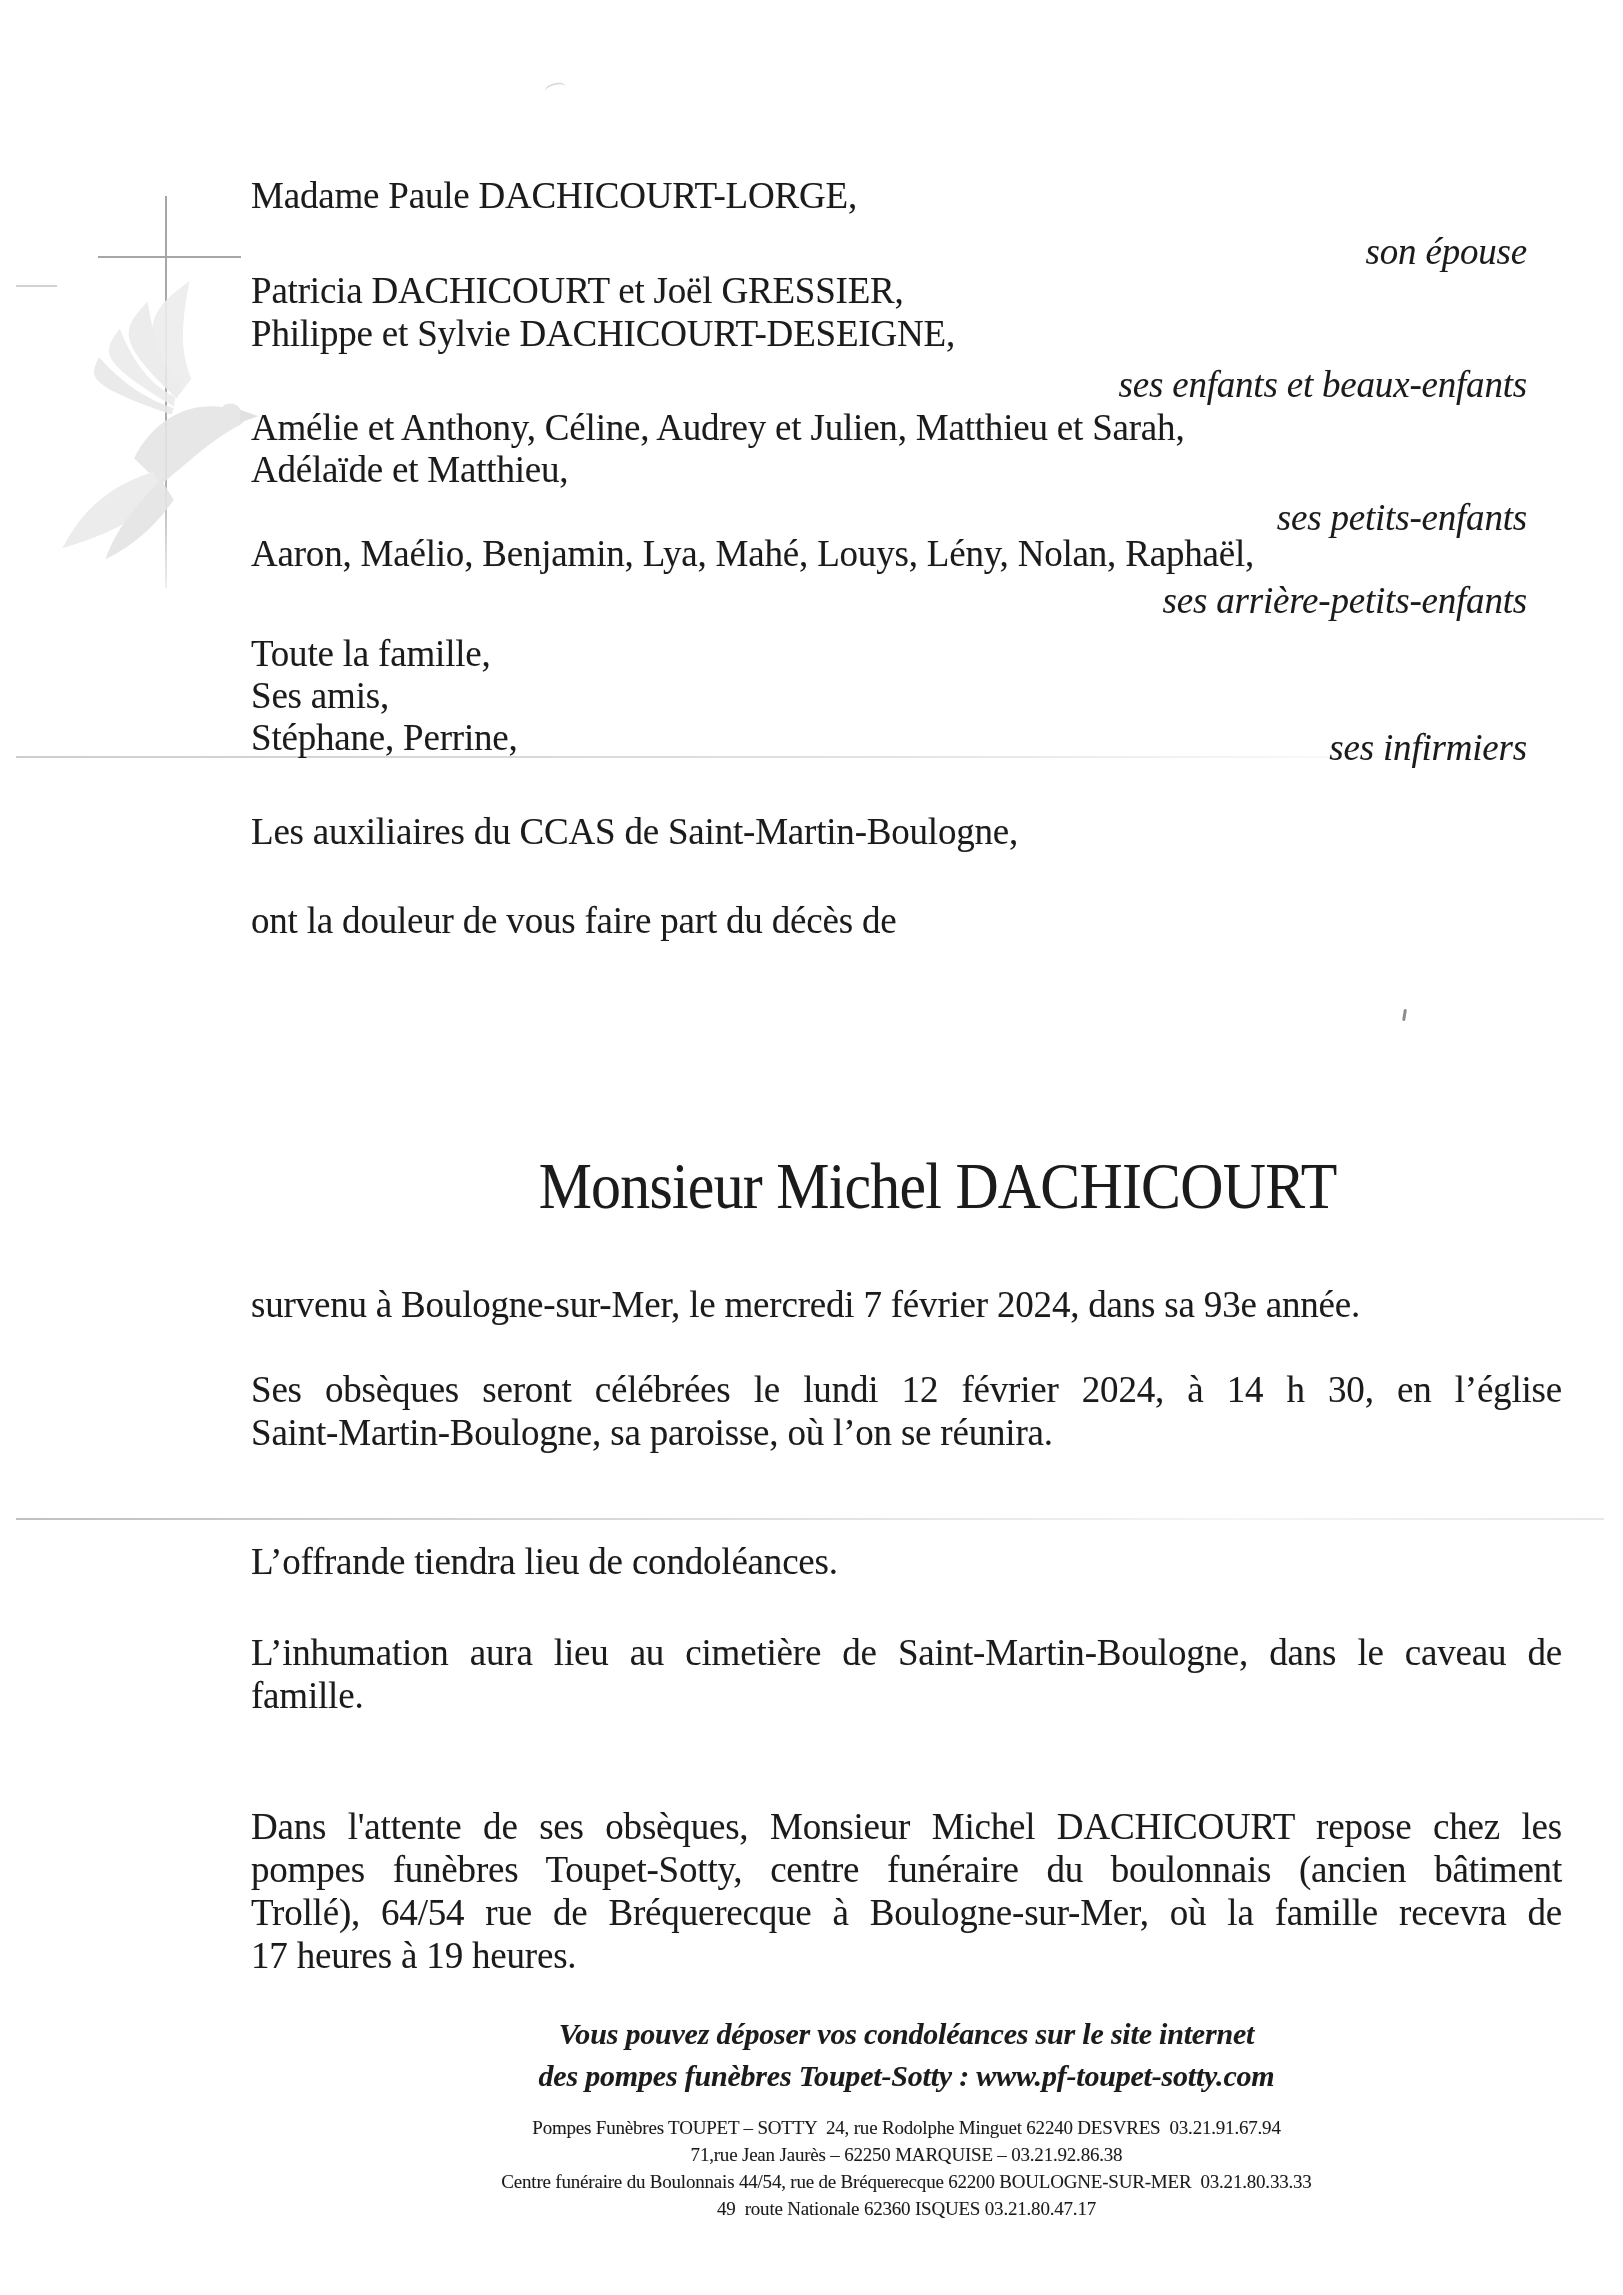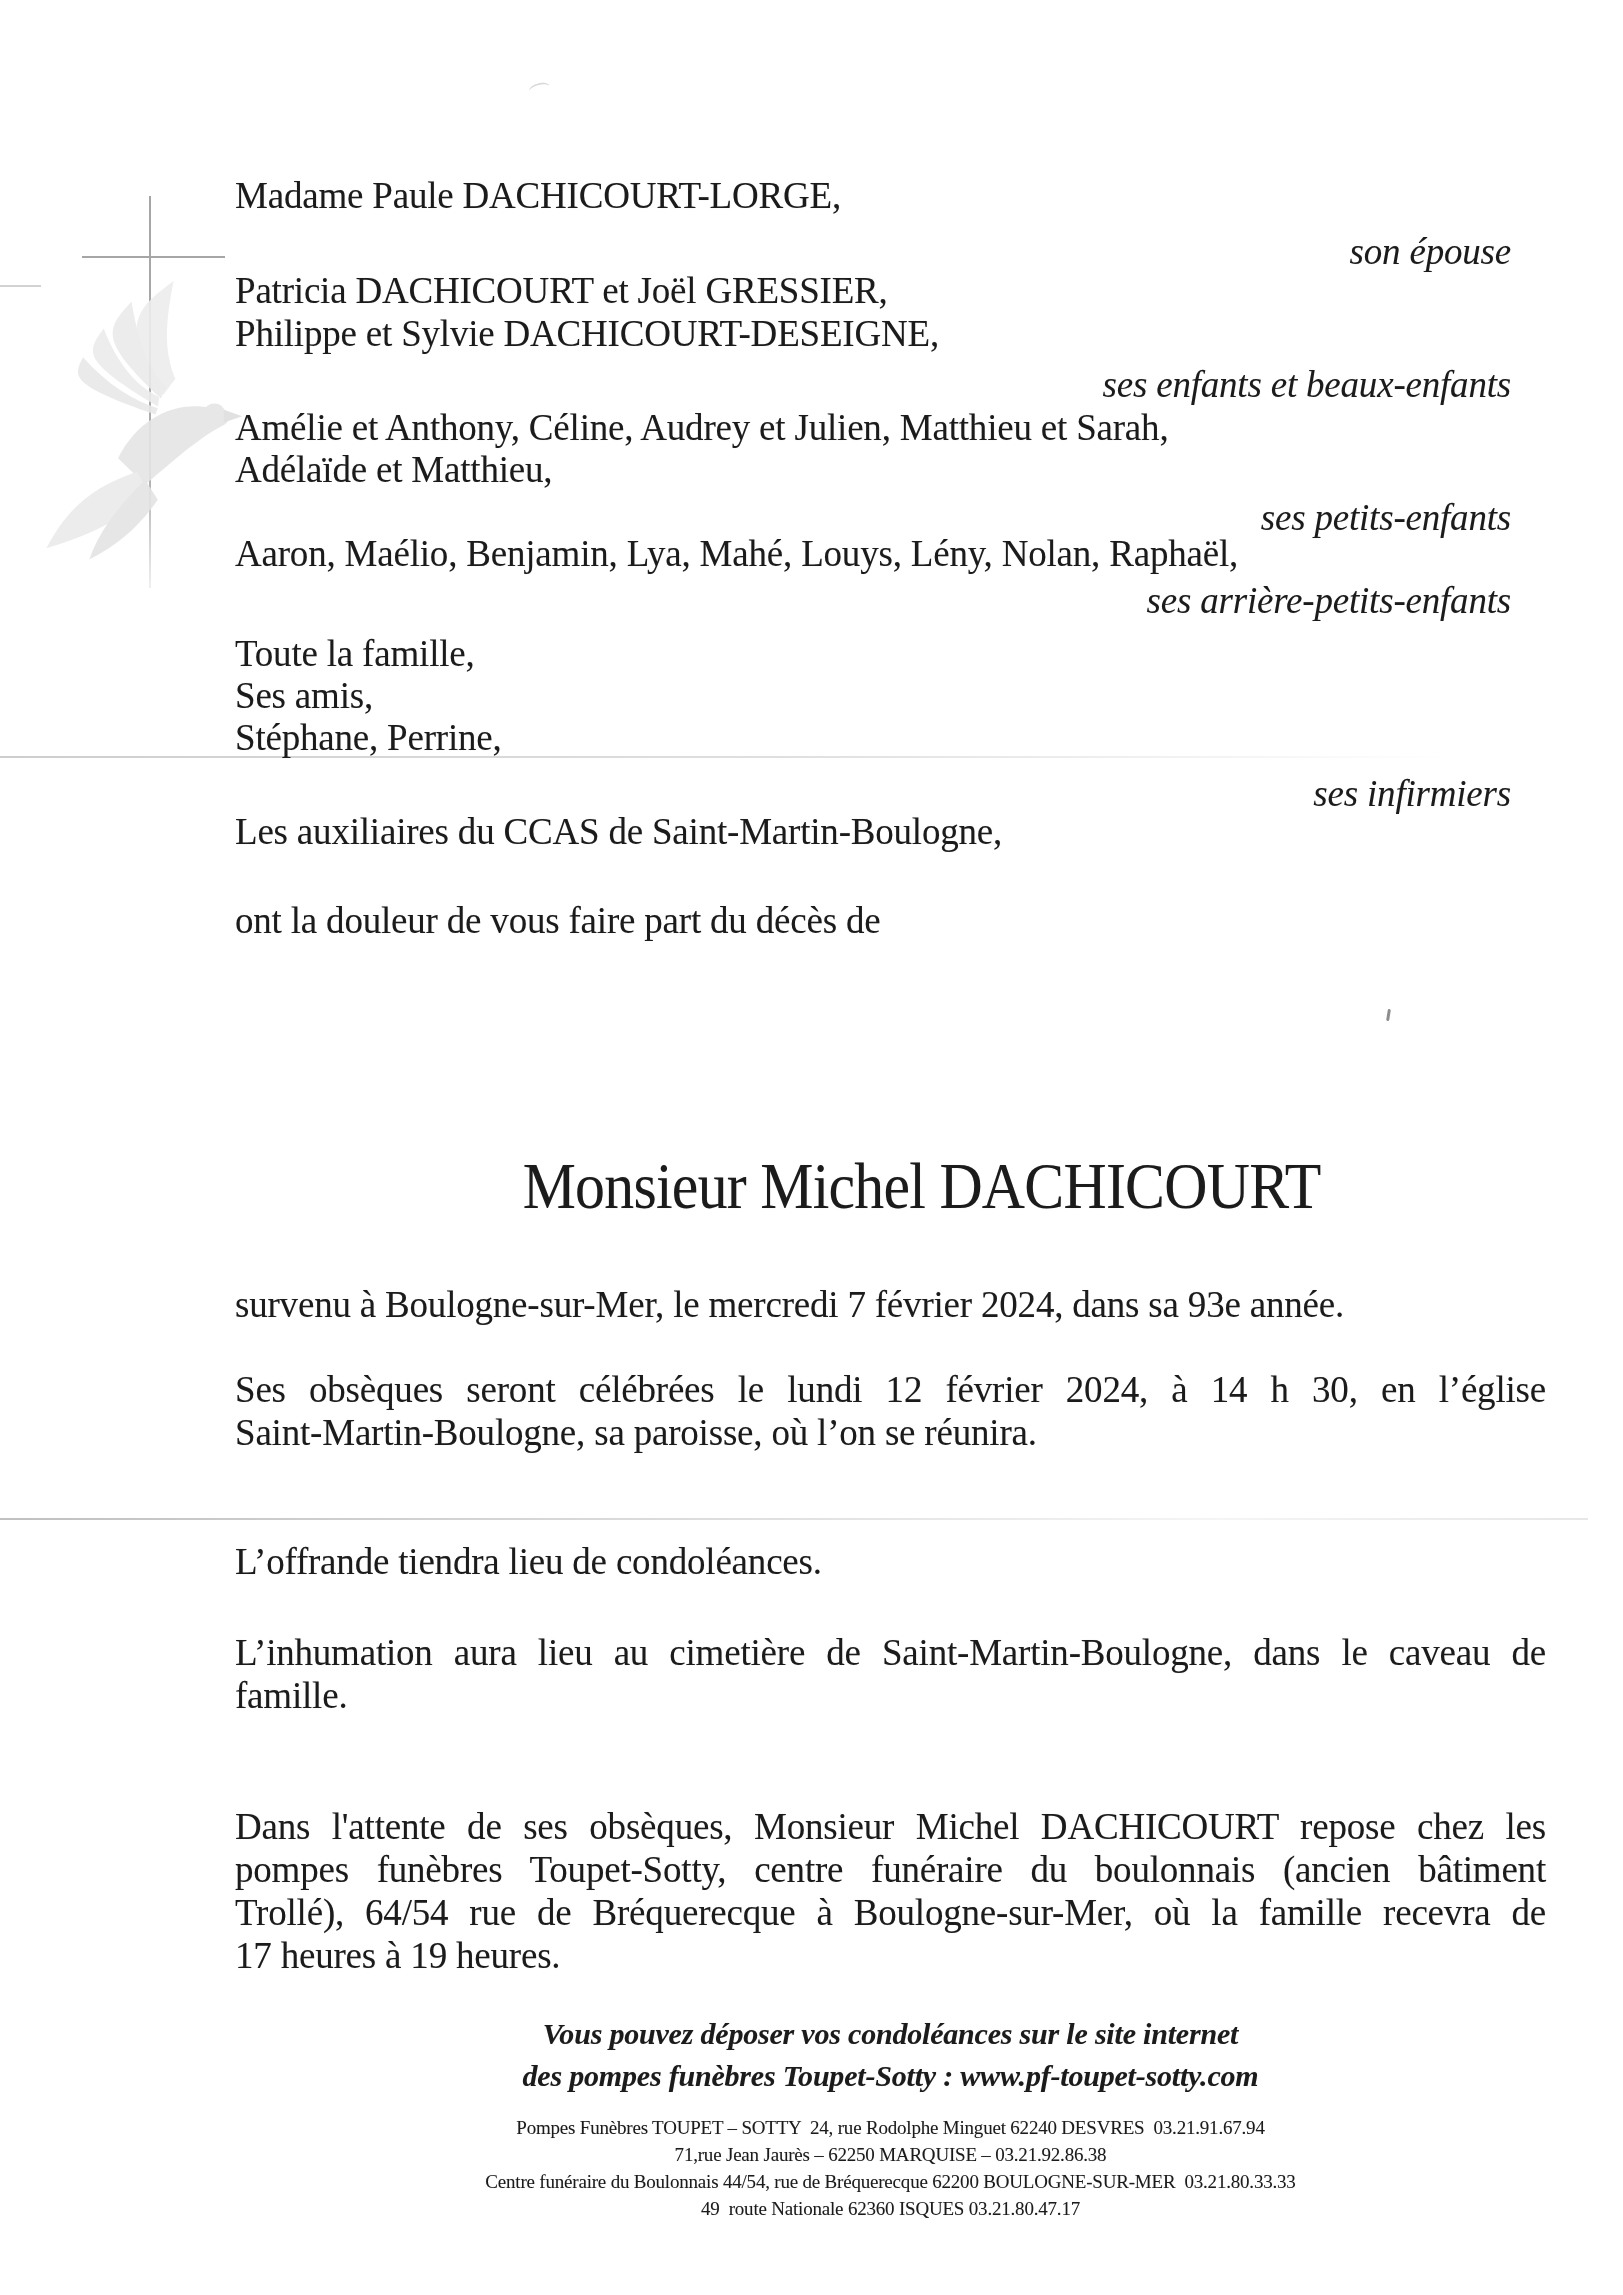--- a/index.html
+++ b/index.html
@@ -4,20 +4,21 @@
 <style>
   html,body{margin:0;padding:0;background:#ffffff;}
   .page{
     position:relative;
     width:1588px;
     height:2295px;
     background:#ffffff;
     font-family:"Liberation Serif", serif;
     color:#1b1b1b;
     overflow:hidden;
+    margin-left:16px;
   }
   .ln{
     position:absolute;
     left:235px;
     font-size:37px;
     line-height:43px;
     letter-spacing:-0.2px;
     white-space:pre;
     text-shadow:0 0 0.8px rgba(20,20,20,0.25);
   }
@@ -142,21 +143,21 @@
   <div class="ln" style="top:406px">Amélie et Anthony, Céline, Audrey et Julien, Matthieu et Sarah,</div>
   <div class="ln" style="top:448px">Adélaïde et Matthieu,</div>
   <div class="ln rlabel" style="top:496px">ses petits-enfants</div>
 
   <div class="ln" style="top:532px">Aaron, Maélio, Benjamin, Lya, Mahé, Louys, Lény, Nolan, Raphaël,</div>
   <div class="ln rlabel" style="top:579px">ses arrière-petits-enfants</div>
 
   <div class="ln" style="top:632px">Toute la famille,</div>
   <div class="ln" style="top:674px">Ses amis,</div>
   <div class="ln" style="top:716px">Stéphane, Perrine,</div>
-  <div class="ln rlabel" style="top:772px">ses infirmiers</div>
+  <div class="ln rlabel" style="top:726px">ses infirmiers</div>
 
   <div class="ln" style="top:810px">Les auxiliaires du CCAS de Saint-Martin-Boulogne,</div>
 
   <div class="ln" style="top:899px">ont la douleur de vous faire part du décès de</div>
 
   <div class="ln centerbox title" style="top:1066px">
     <span class="squeeze">Monsieur Michel DACHICOURT</span>
   </div>
 
   <div class="ln" style="top:1283px">survenu à Boulogne-sur-Mer, le mercredi 7 février 2024, dans sa 93e année.</div>

